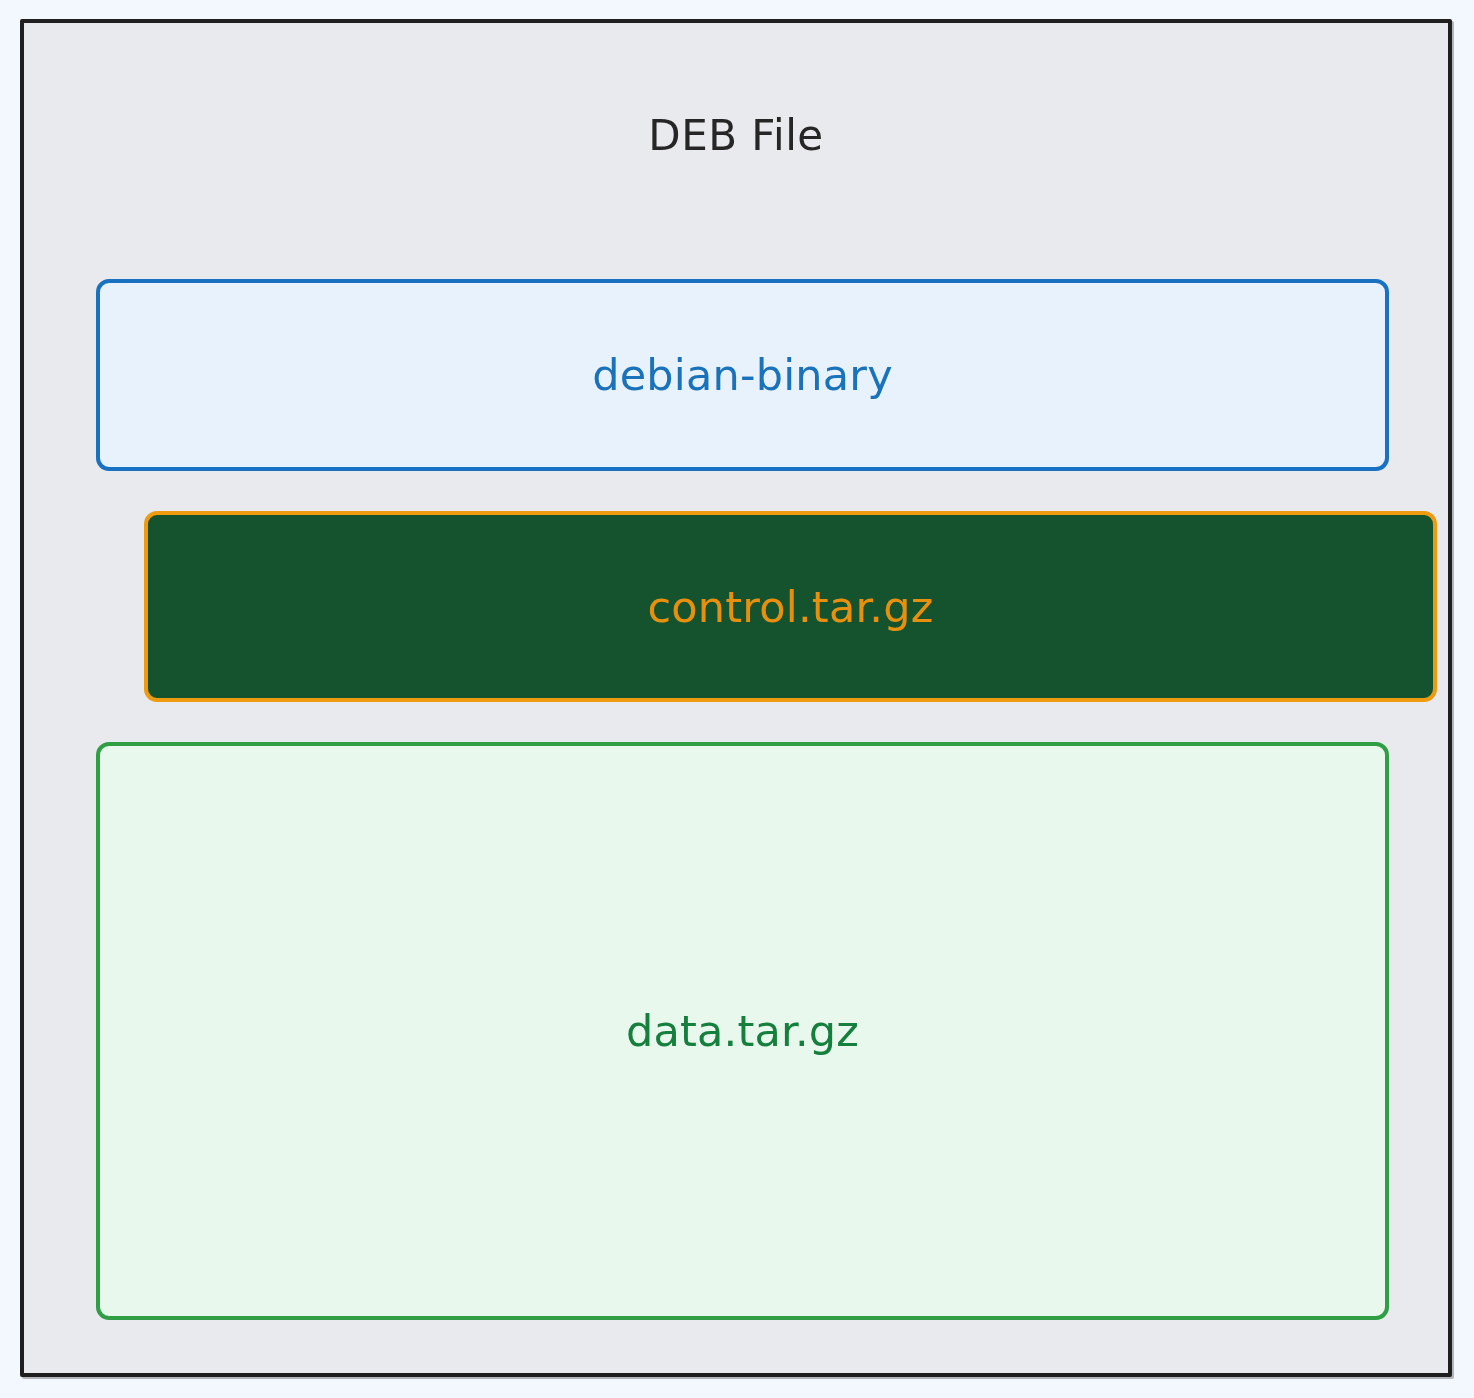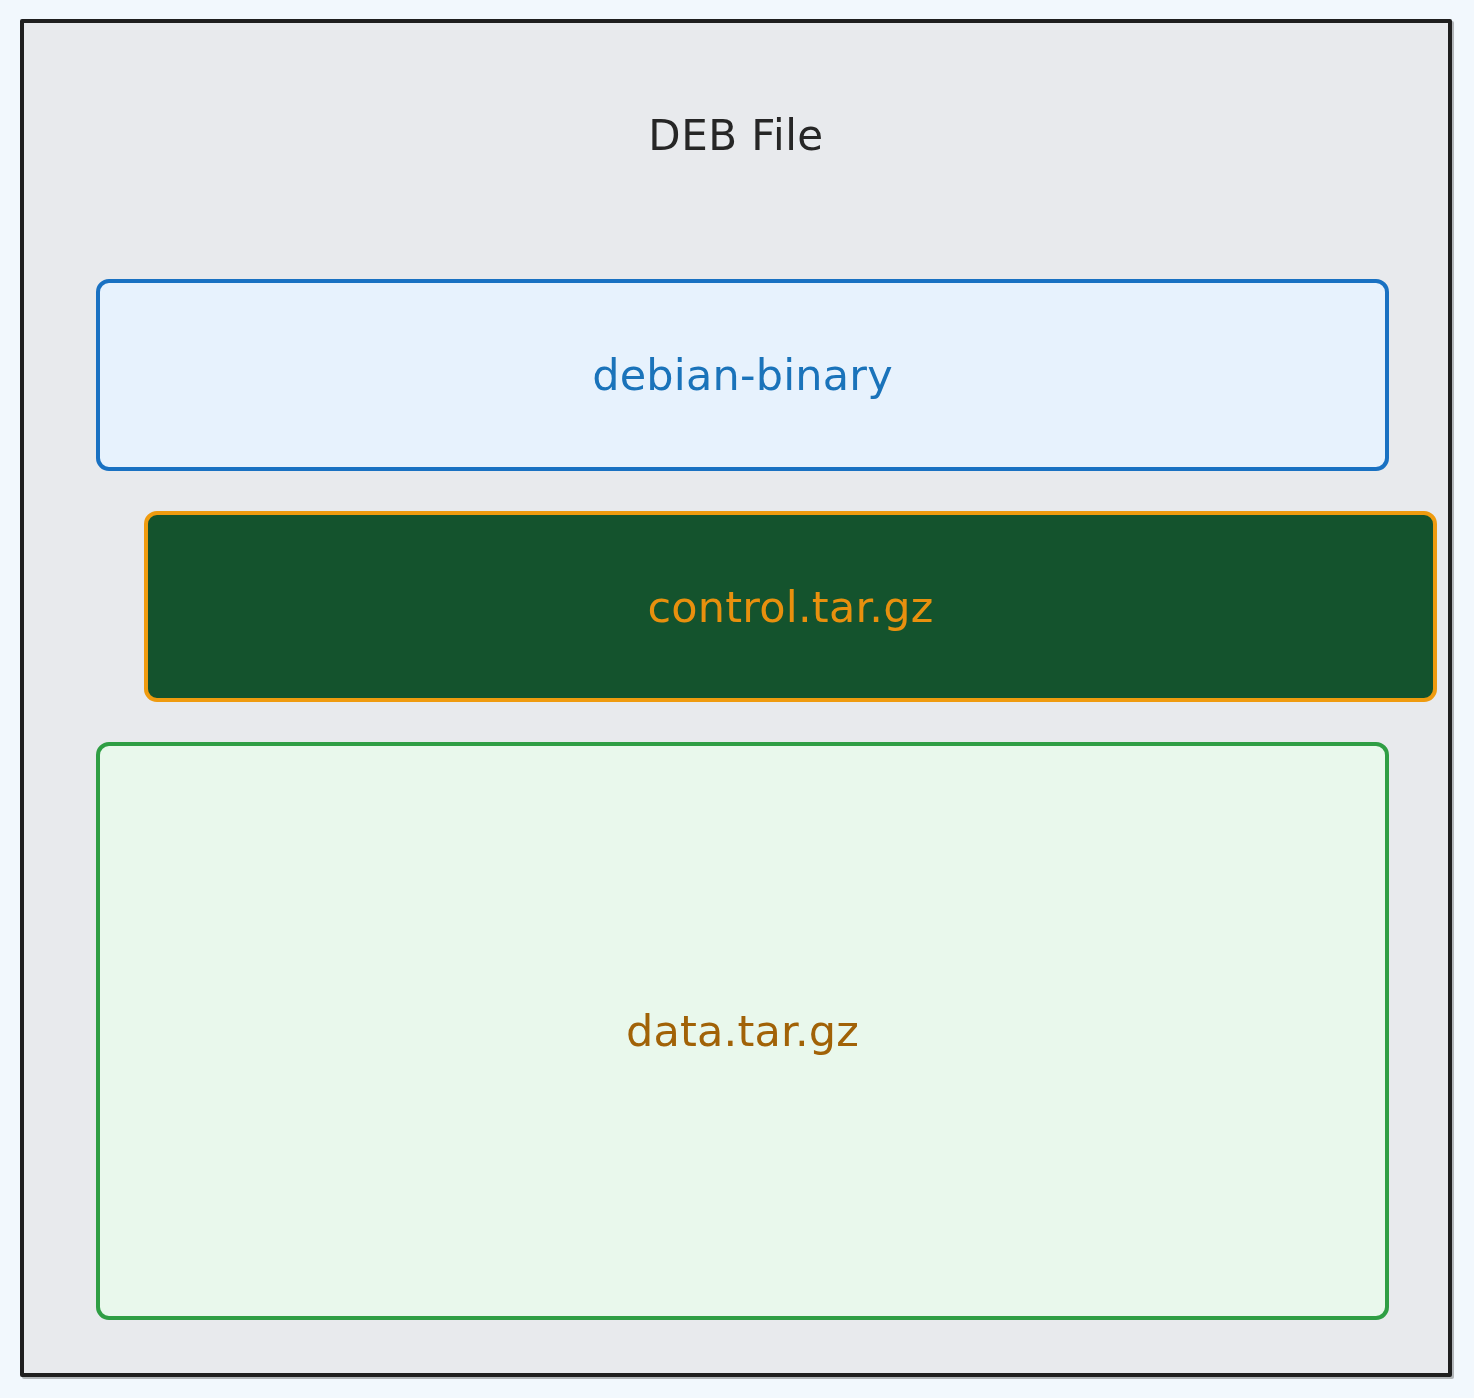--- a/index.html
+++ b/index.html
@@ -94,21 +94,21 @@
 
   
   .box-data {
     left: 72px;
     top: 719px;
     width: 1293px;
     height: 578px;
     background: #e9f8ec;
     border-color: #2f9e44;
   }
-  .label-data { color: #a16207; }
+  .label-data { color: #15803d; }
 </style>
 </head>
 <body>
 
 <div id="diagram-root">
 
   <div class="deb-container">
 
     <div class="deb-title">DEB File</div>
 

